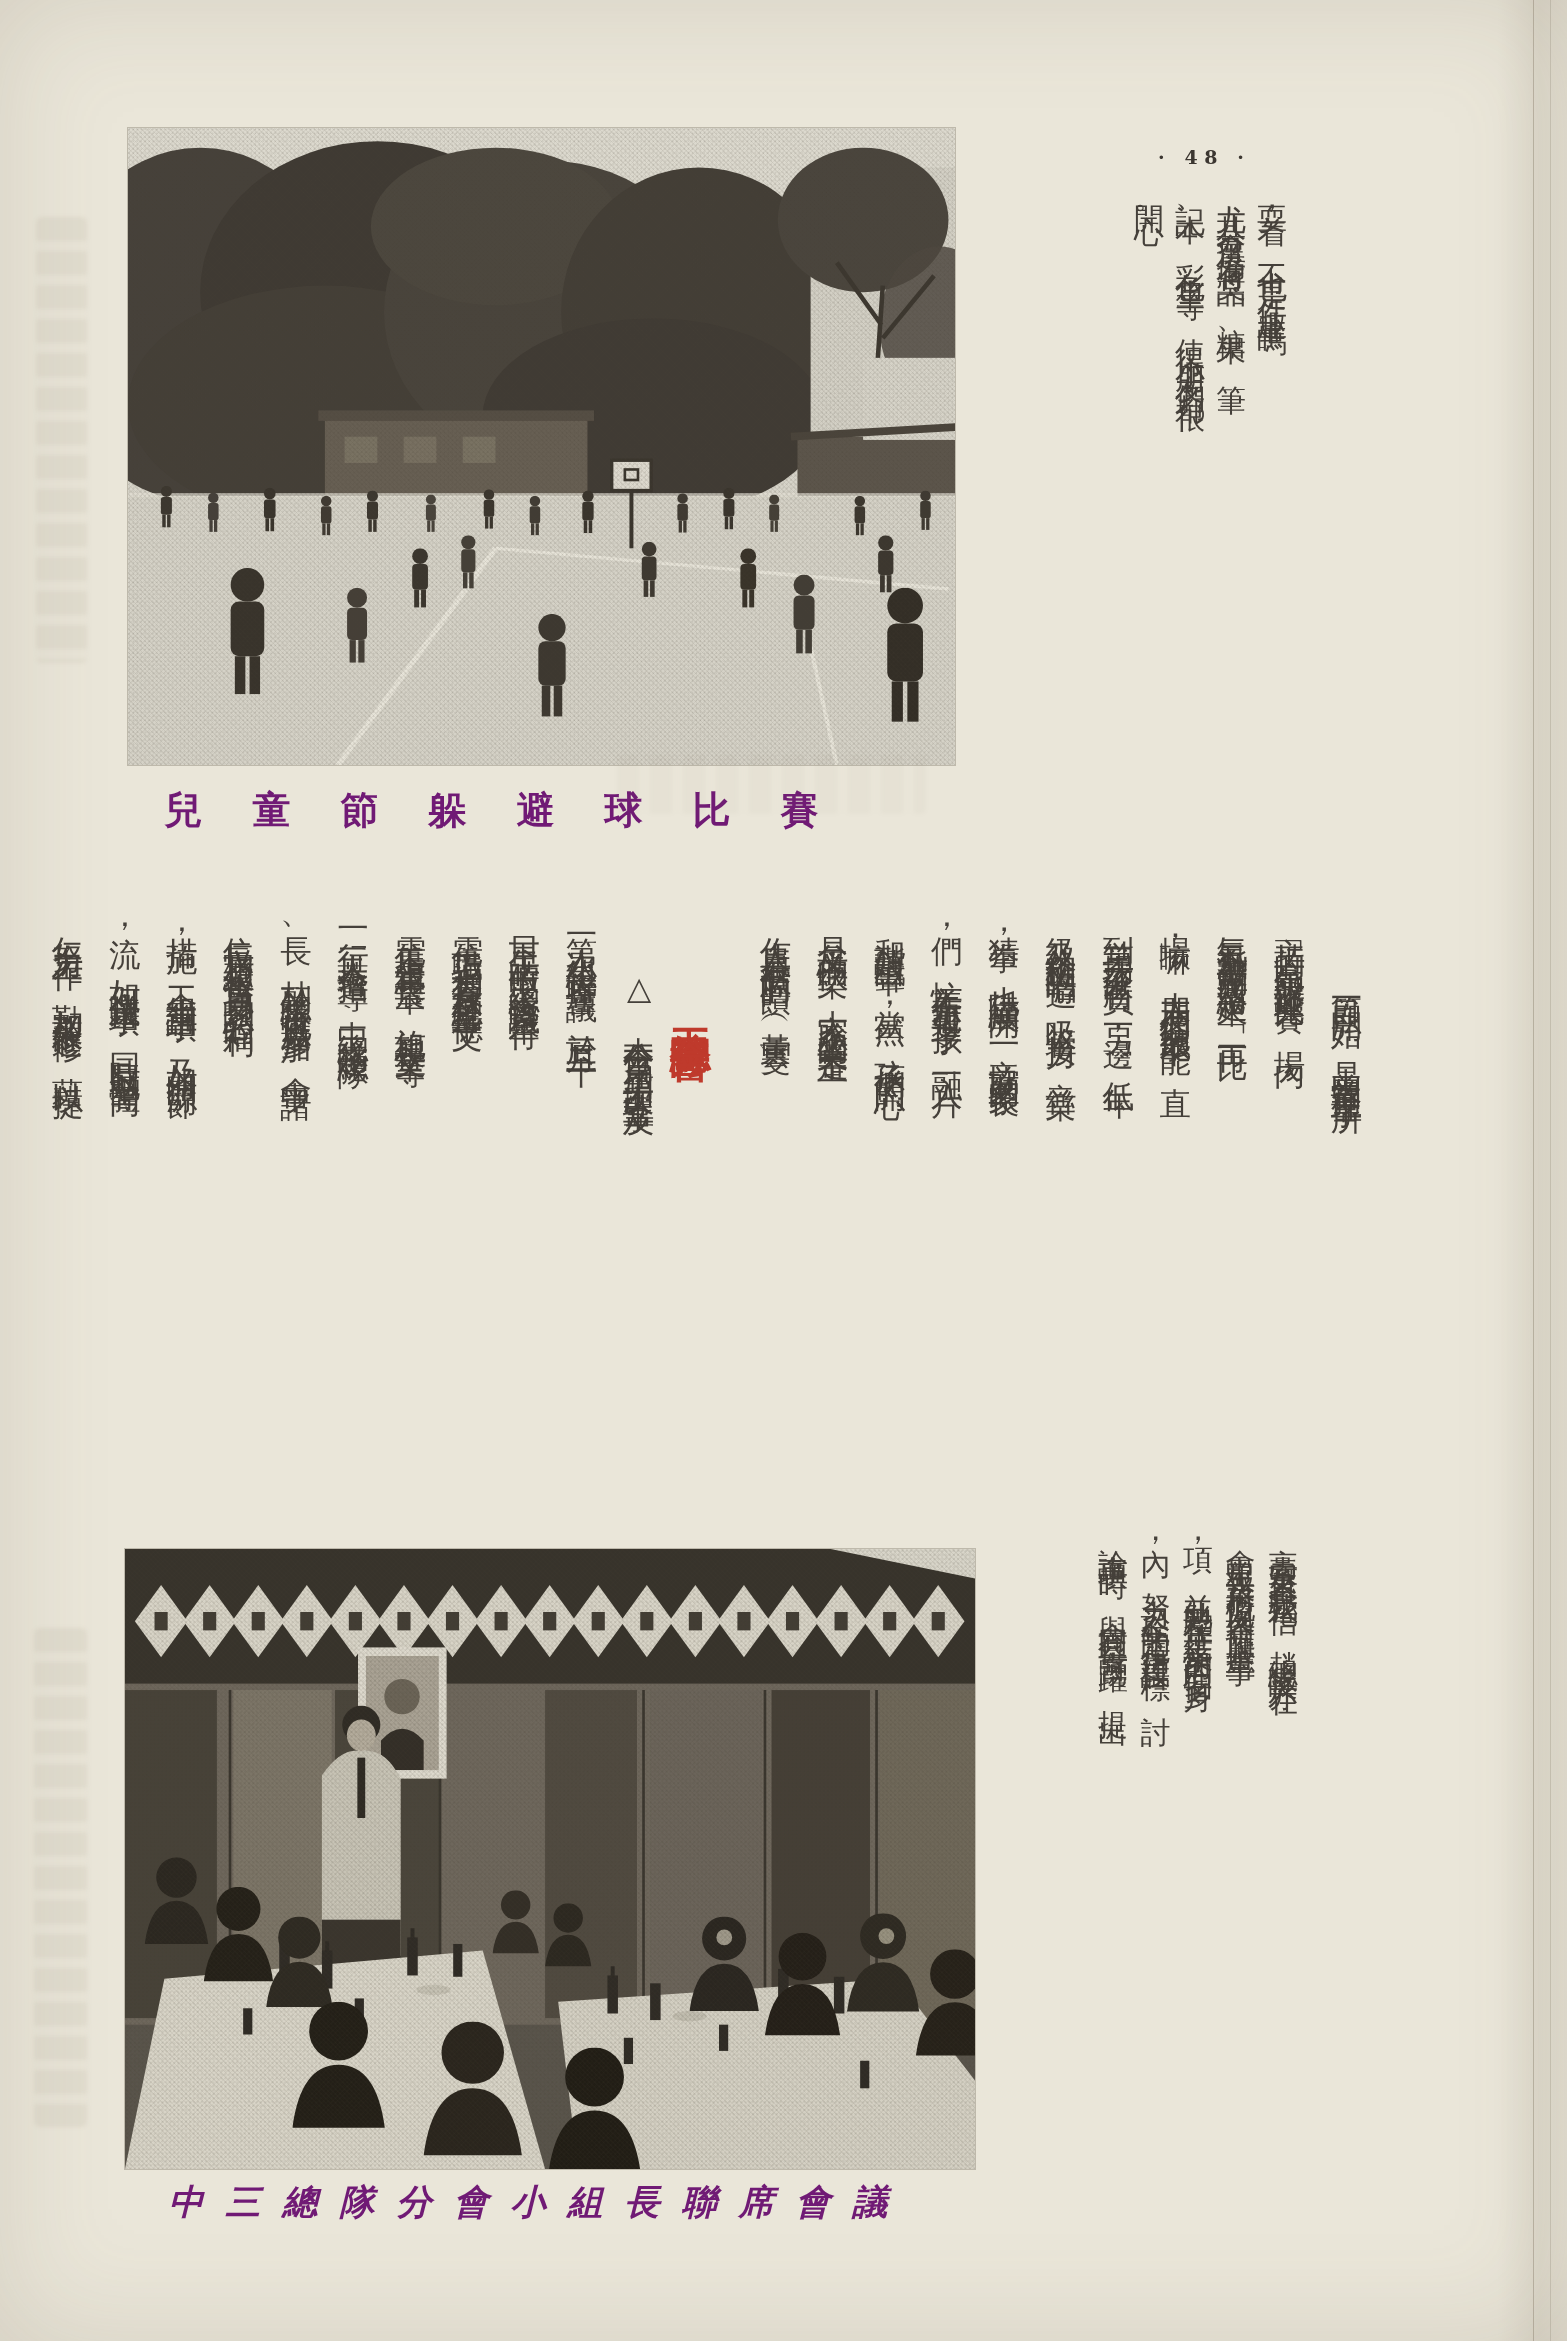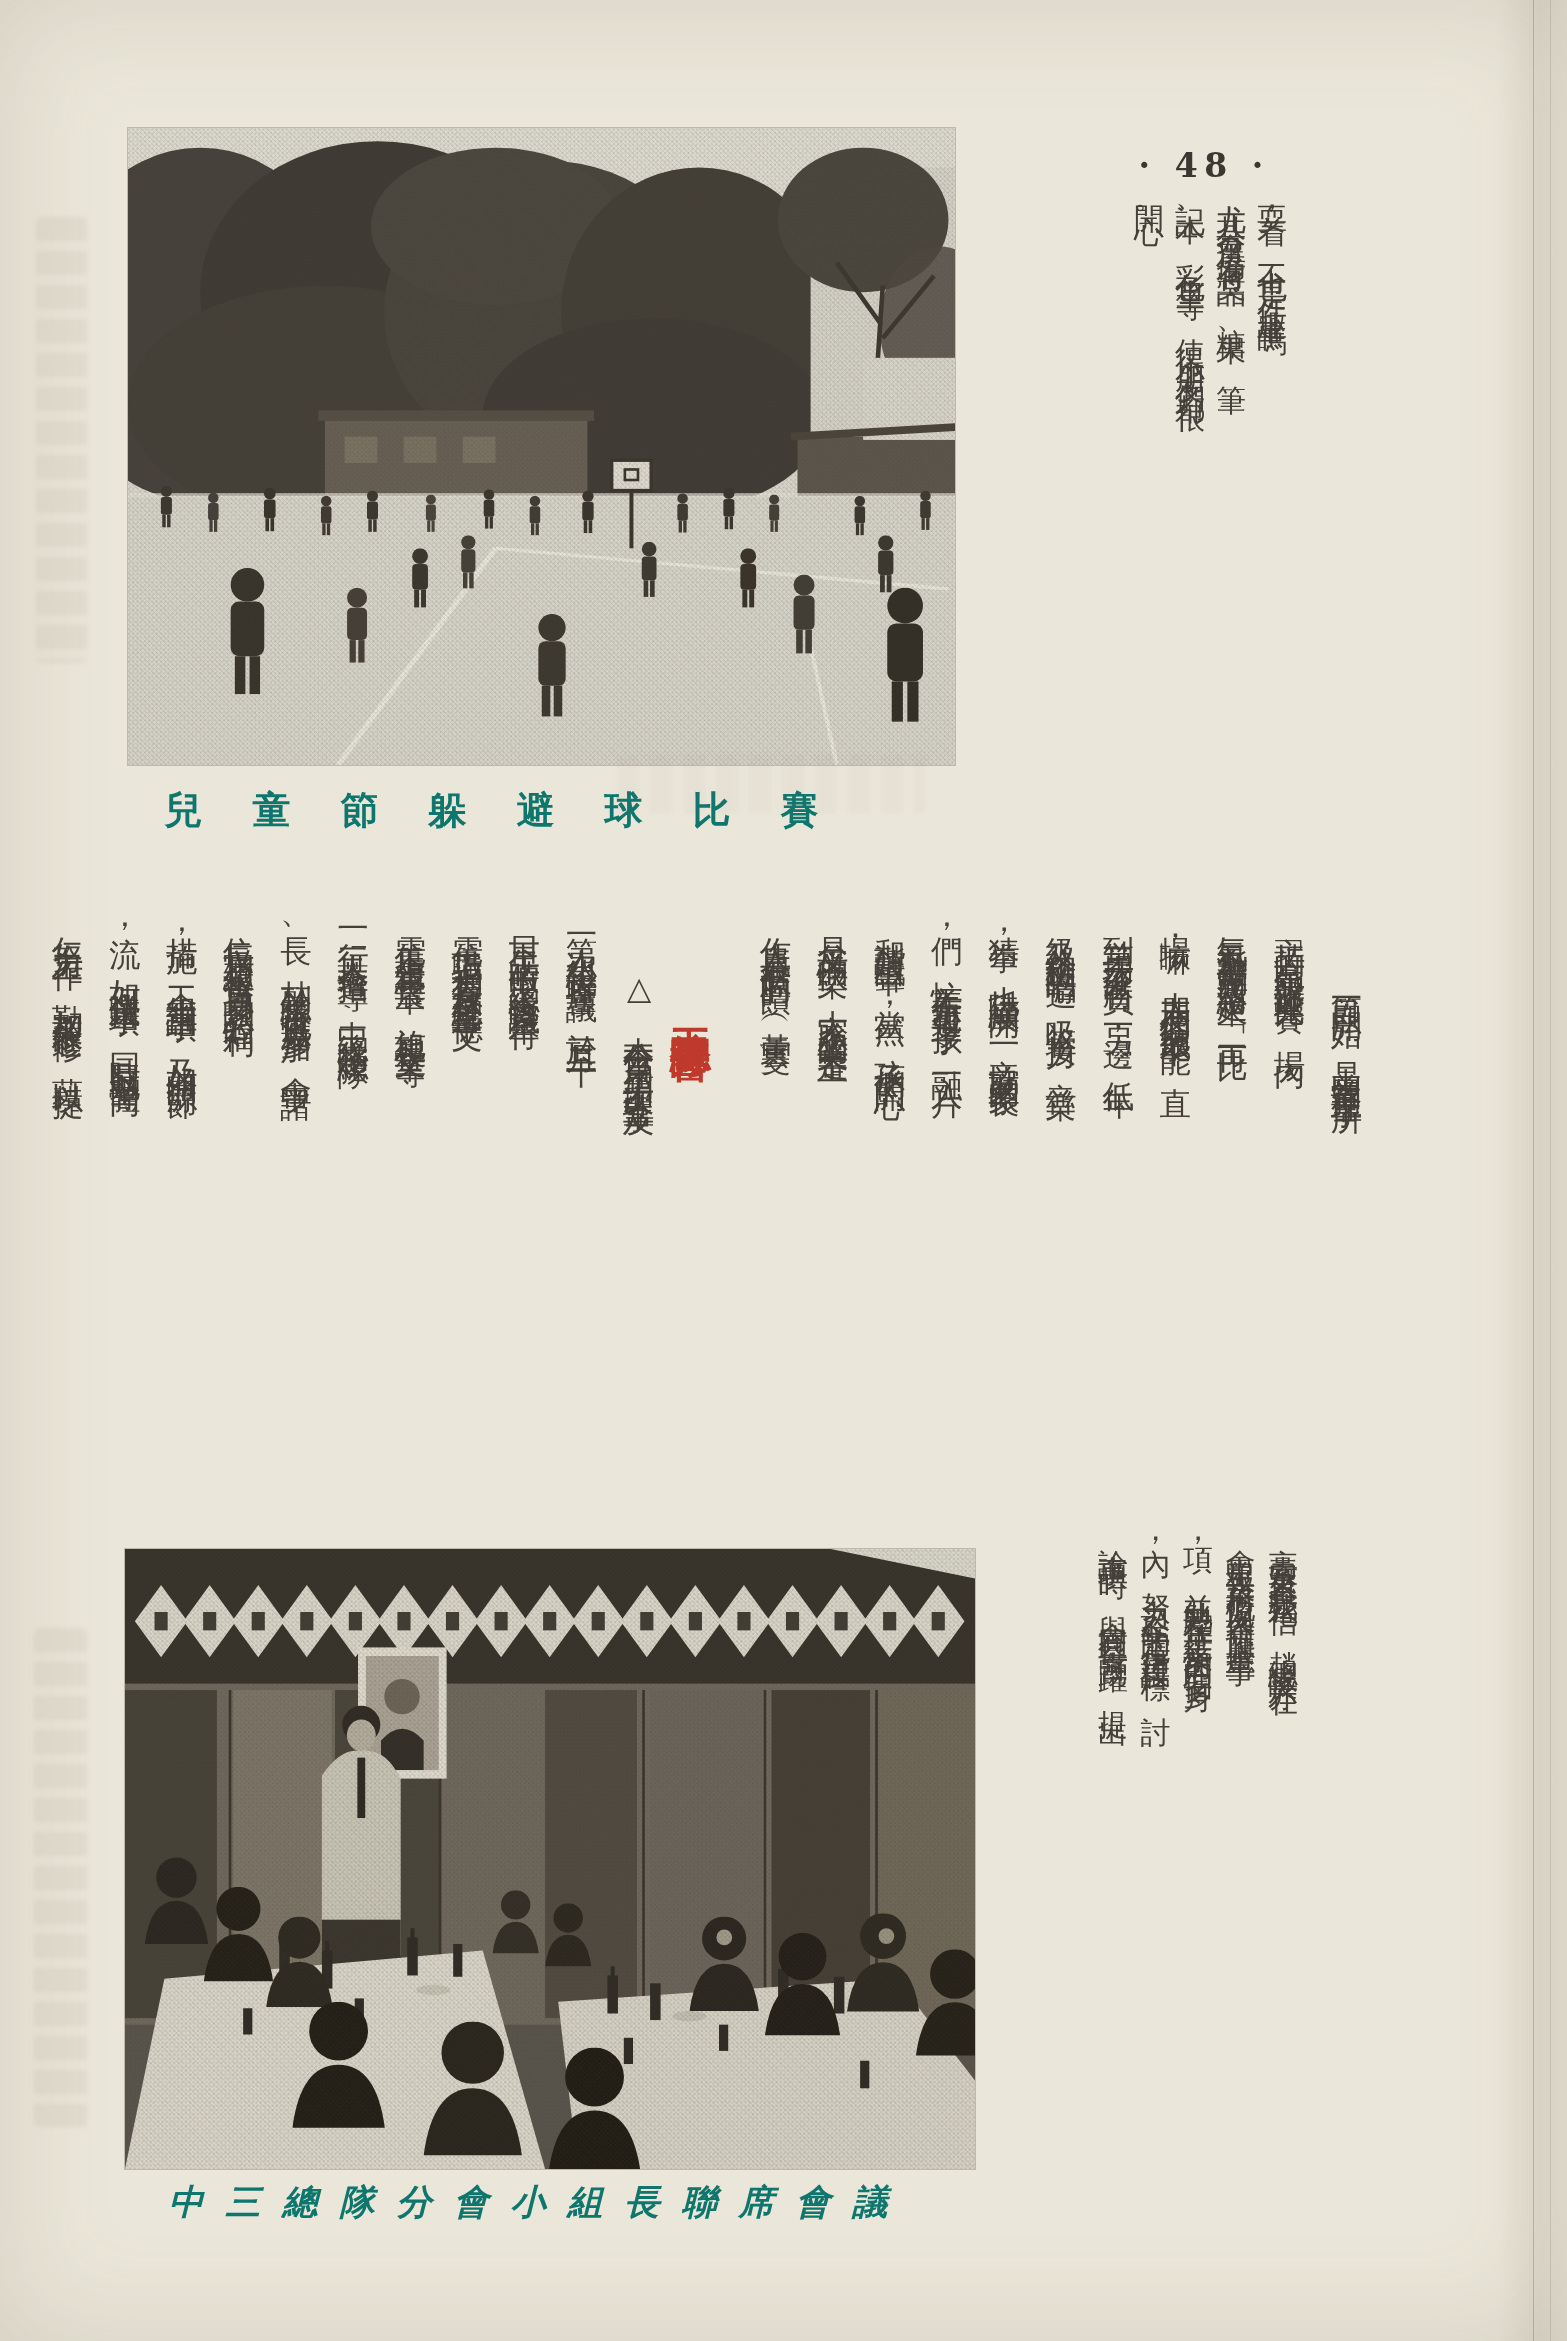--- a/index.html
+++ b/index.html
@@ -21,24 +21,24 @@
   .a3{left:1085px;top:1525px;width:213px;}
   .a3 .vcol{font-size:30px;letter-spacing:7.2px;margin-left:12.5px;}
   .vcol.indent{padding-top:58px;}
   .heading{
     position:absolute;writing-mode:vertical-rl;text-orientation:mixed;
     left:670px;top:994px;font-size:41px;letter-spacing:2.6px;line-height:1;
     font-weight:700;color:var(--heading_red,#bf3a2c);
   }
   .pagenum{
     position:absolute;left:1109px;top:146px;width:197px;text-align:center;
-    font-size:33px;font-weight:700;letter-spacing:6.6px;padding-right:6.6px;
+    font-size:19px;font-weight:700;letter-spacing:6.6px;padding-right:6.6px;
     box-sizing:border-box;color:#3c3731;
   }
-  .caption{position:absolute;text-align:center;font-weight:700;box-sizing:border-box;color:#0f766e;}
+  .caption{position:absolute;text-align:center;font-weight:700;box-sizing:border-box;color:#701a75;}
   .caption1{left:128px;top:785px;width:827px;font-size:38px;letter-spacing:50px;padding-right:50px;}
   .caption2{left:125px;top:2179px;width:850px;font-size:35px;letter-spacing:22px;padding-right:22px;font-style:italic;}
   .photo{position:absolute;outline:0.7px solid rgba(110,100,85,.35);}
   .photo svg{display:block;width:100%;height:100%;}
   .photo1{left:128px;top:128px;width:827px;height:637px;}
   .photo2{left:125px;top:1549px;width:850px;height:620px;}
   .halftone{position:absolute;inset:0;pointer-events:none;
     background:
       repeating-linear-gradient(45deg,rgba(72,64,52,.08) 0 1.3px,transparent 1.3px 3.3px),
       repeating-linear-gradient(-45deg,rgba(72,64,52,.06) 0 1.3px,transparent 1.3px 3.3px);}

